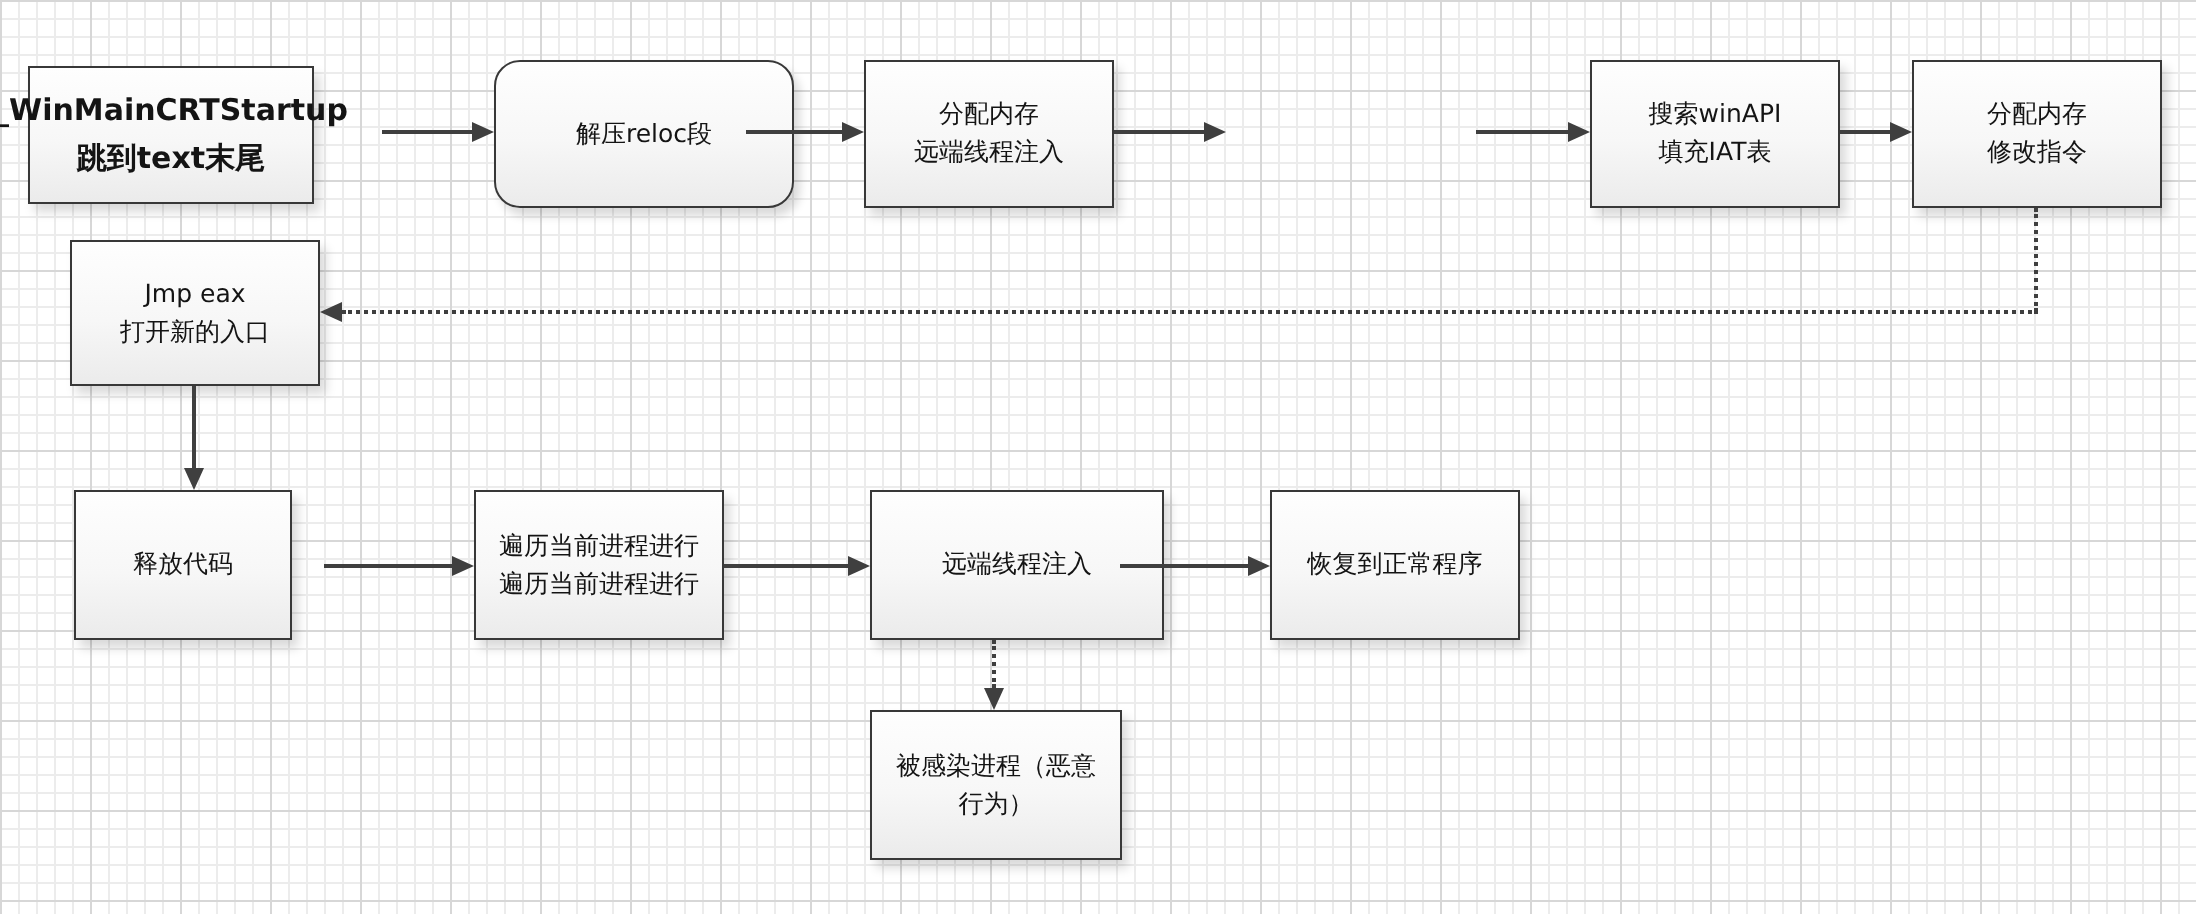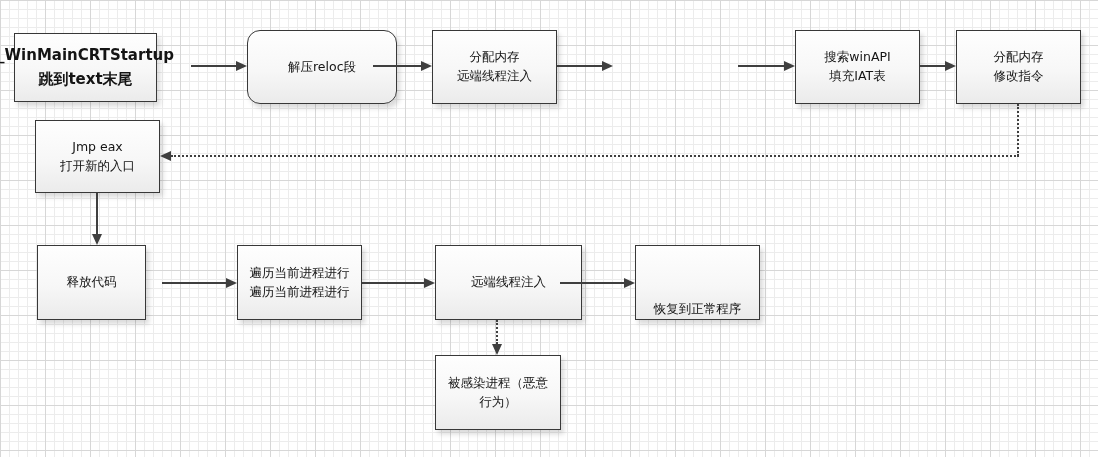--- a/index.html
+++ b/index.html
@@ -93,21 +93,21 @@
 
   <div class="node" style="left:237px; top:245px; width:125px; height:75px;">
     <span>遍历当前进程进行</span>
     <span>遍历当前进程进行</span>
   </div>
 
   <div class="node" style="left:435px; top:245px; width:147px; height:75px;">
     <span>远端线程注入</span>
   </div>
 
-  <div class="node" style="left:635px; top:245px; width:125px; height:75px;justify-content:flex-end;">
+  <div class="node" style="left:635px; top:245px; width:125px; height:75px;">
     <span>恢复到正常程序</span>
   </div>
 
   <div class="node" style="left:435px; top:355px; width:126px; height:75px;">
     <span>被感染进程（恶意</span>
     <span>行为）</span>
   </div>
 
   <div class="line-h" style="left:191px; top:65px; width:46px;"></div>
   <div class="head-right" style="left:236px; top:61px;"></div>

